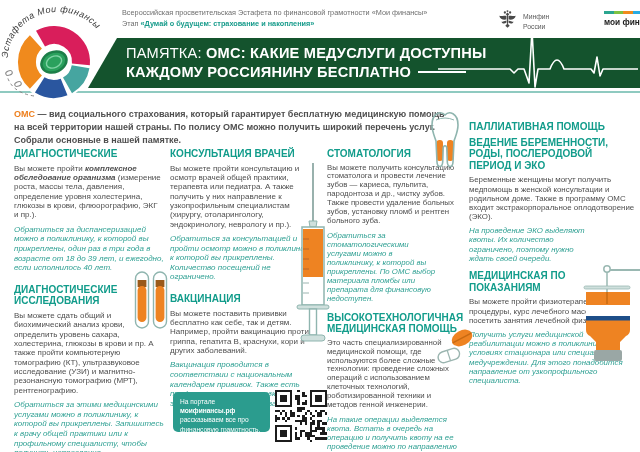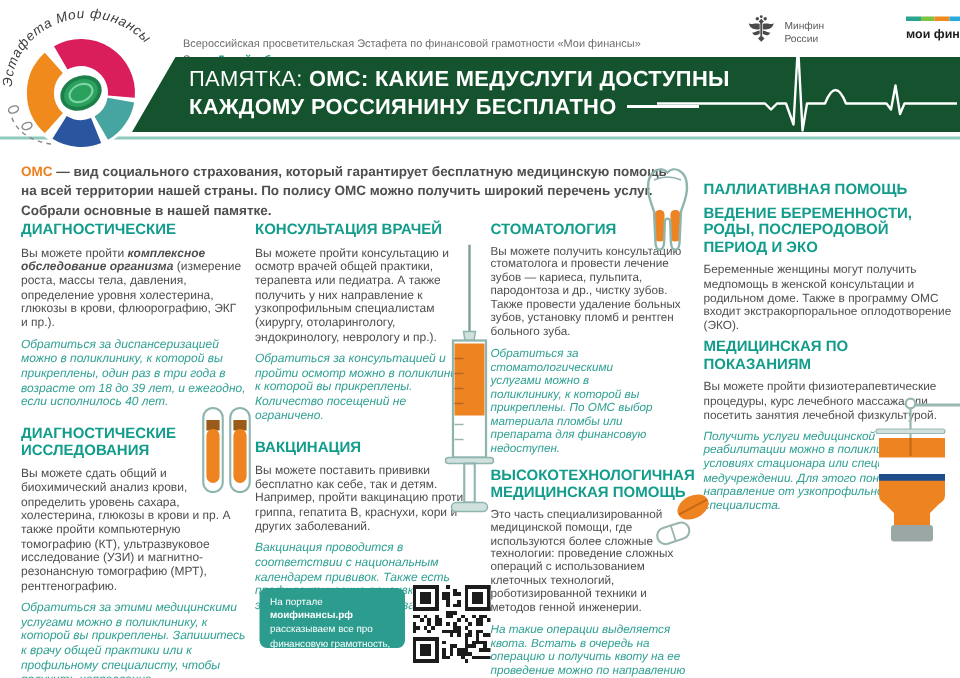--- a/index.html
+++ b/index.html
@@ -1,19 +1,19 @@
 <!DOCTYPE html>
 <html lang="ru"><head>
 <meta charset="utf-8">
 <style>
   html,body{margin:0;padding:0;background:#ececec;}
   .page{position:relative;width:640px;height:452px;background:#ffffff;overflow:hidden;
         font-family:"Liberation Sans","DejaVu Sans",sans-serif;outline:1px solid #d9d9d9;margin:0 auto;}
   
-  .header-text{position:absolute;left:122px;top:8px;font-size:7.3px;color:#6e6e6e;line-height:1.5;margin-top:16px;}
+  .header-text{position:absolute;left:122px;top:8px;font-size:7.3px;color:#6e6e6e;line-height:1.5;}
   .header-line2 .hl{color:#169b8b;font-weight:bold;}
   .minfin{position:absolute;left:497px;top:9px;display:flex;align-items:center;gap:5px;}
   .minfin-name{font-size:6.8px;color:#5a5a5a;line-height:1.35;}
   .mf-badge{position:absolute;left:576px;top:11px;width:58px;margin-left:28px;}
   .mf-stripe{display:flex;height:3px;width:58px;margin-bottom:3px;}
   .mf-stripe span{flex:1;}
   .mf-text{font-size:8.3px;font-weight:bold;color:#1d1d1d;white-space:nowrap;}
   
   .banner{position:absolute;top:38px;left:88px;width:552px;height:50px;background:#14532d;
           clip-path:polygon(29px 0,100% 0,100% 100%,0 100%);color:#fff;}
@@ -180,20 +180,21 @@
     </section>
   </div>
 
   <div class="col col4">
     <section class="sec">
       <h3 class="sec-title">ПАЛЛИАТИВНАЯ ПОМОЩЬ</h3>
     </section>
     <section class="sec">
       <h3 class="sec-title" style="width:150px">ВЕДЕНИЕ БЕРЕМЕННОСТИ, РОДЫ, ПОСЛЕРОДОВОЙ ПЕРИОД И ЭКО</h3>
       <p class="sec-body">Беременные женщины могут получить медпомощь в женской консультации и родильном доме. Также в программу ОМС входит экстракорпоральное оплодотворение (ЭКО).</p>
+      <p class="sec-note" style="width:118px">На проведение ЭКО выделяют квоты. Их количество ограничено, поэтому нужно ждать своей очереди.</p>
     </section>
     <section class="sec">
       <h3 class="sec-title" style="width:110px">МЕДИЦИНСКАЯ ПО ПОКАЗАНИЯМ</h3>
       <p class="sec-body">Вы можете пройти физиотерапевтические процедуры, курс лечебного массажа или посетить занятия лечебной физкультурой.</p>
       <p class="sec-note">Получить услуги медицинской реабилитации можно в поликлинике в условиях стационара или специальном медучреждении. Для этого понадобится направление от узкопрофильного специалиста.</p>
     </section>
   </div>
 
   <div class="qr-box">
     <span><span>На портале </span><b>моифинансы.рф</b><span> рассказываем все про финансовую грамотность, накопления и страхование</span></span>

